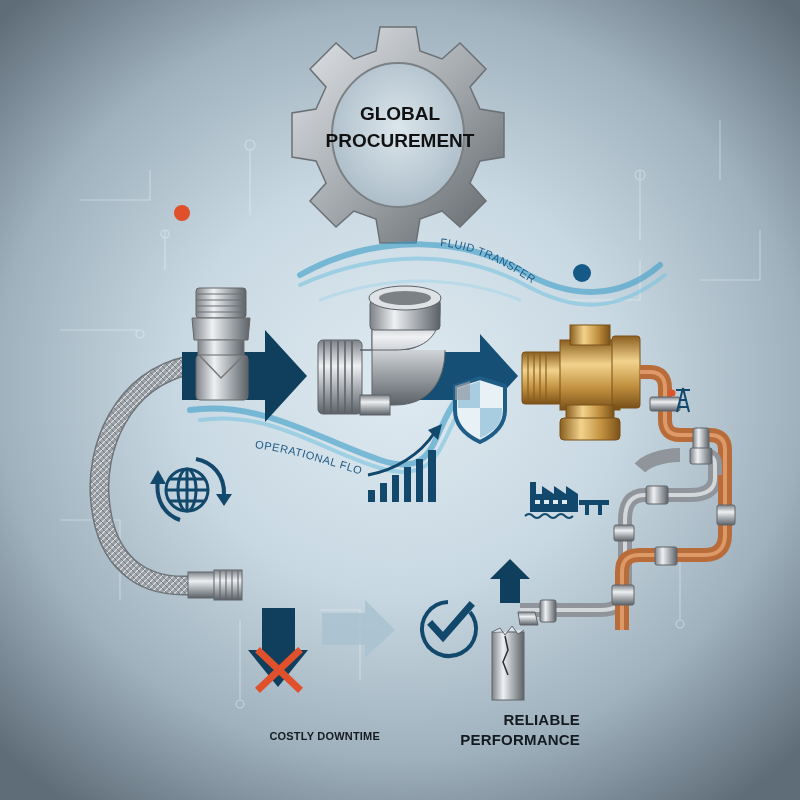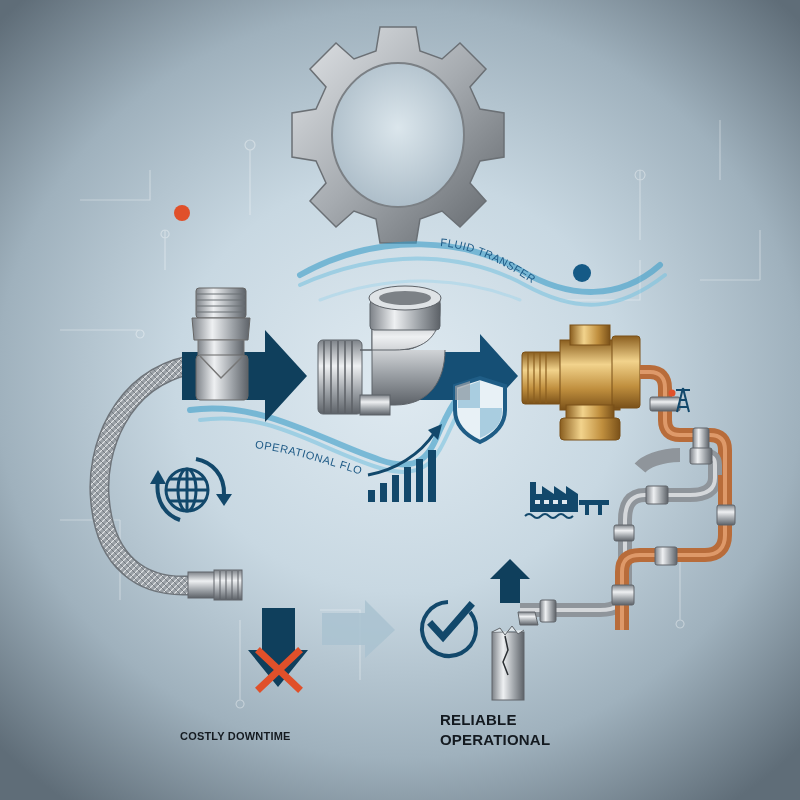--- a/index.html
+++ b/index.html
@@ -3,21 +3,21 @@
 <meta charset="utf-8">
 <style>
   html, body { margin:0; padding:0; }
   body { width:800px; height:800px; overflow:hidden; font-family:"Liberation Sans", sans-serif; }
   .canvas {
     position:relative; width:800px; height:800px; overflow:hidden;
     background: radial-gradient(ellipse 70% 65% at 50% 48%, #dfeaf1 0%, #c8d8e2 40%, #9fb1bd 72%, #5f6d78 100%);
   }
   .abs { position:absolute; }
   .label {
-    position:absolute; color:#141a20; font-weight:bold; text-align:left;
+    position:absolute; color:#141a20; font-weight:bold; text-align:right;
     font-family:"Liberation Sans", sans-serif; letter-spacing:0.2px;
   }
   .gear-text {
     position:absolute; left:300px; top:100px; width:200px; text-align:center;
     font-weight:bold; color:#111; font-size:19px; line-height:27px;
     font-family:"Liberation Sans", sans-serif;
   }
   .curve-text { font-family:"Liberation Sans", sans-serif; font-size:11px; fill:#1e5a86; letter-spacing:0.5px; }
   svg { position:absolute; left:0; top:0; }
 </style>
@@ -54,20 +54,24 @@
       <radialGradient id="gearHole" cx="0.5" cy="0.45" r="0.6">
         <stop offset="0" stop-color="#dbe6ec"></stop>
         <stop offset="1" stop-color="#a9bac6"></stop>
       </radialGradient>
     </defs>
     <g transform="translate(398 135)">
       <path fill="url(#gearG)" stroke="#6b7075" stroke-width="1.5" d="M-18,-108 L18,-108 L22,-84 L44,-76 L62,-92 L88,-66 L72,-48 L82,-26 L106,-22 L106,22 L82,26 L72,48 L88,66 L62,92 L44,76 L22,84 L18,108 L-18,108 L-22,84 L-44,76 L-62,92 L-88,66 L-72,48 L-82,26 L-106,22 L-106,-22 L-82,-26 L-72,-48 L-88,-66 L-62,-92 L-44,-76 L-22,-84 Z"></path>
       <ellipse cx="0" cy="0" rx="66" ry="72" fill="url(#gearHole)" stroke="#7b8085" stroke-width="2"></ellipse>
     </g>
   </svg>
+  <div class="gear-text">
+    <div>GLOBAL</div>
+    <div>PROCUREMENT</div>
+  </div>
 
   <div class="abs" style="left:174px;top:205px;width:16px;height:16px;border-radius:50%;background:#e0502a;"></div>
   <div class="abs" style="left:573px;top:264px;width:18px;height:18px;border-radius:50%;background:#155a86;"></div>
 
   <svg width="800" height="800">
     <g fill="none" stroke-linecap="round">
       <path d="M300 275 C380 230, 470 240, 520 270 S620 300, 660 265" stroke="#3a9cc8" stroke-width="6" stroke-opacity="0.6"></path>
       <path d="M300 285 C390 245, 470 255, 525 285 S620 310, 665 275" stroke="#7cc3e0" stroke-width="4" stroke-opacity="0.6"></path>
       <path d="M320 300 C400 270, 470 280, 520 300" stroke="#9fd4ea" stroke-width="3" stroke-opacity="0.5"></path>
       <path d="M190 410 C260 400, 320 440, 380 460 S430 430, 460 395" stroke="#3a9cc8" stroke-width="6" stroke-opacity="0.6"></path>
@@ -299,16 +303,16 @@
   <svg width="800" height="800">
     <rect x="492" y="632" width="32" height="68" fill="url(#steelH)" stroke="#60656a"></rect>
     <path d="M492 632 L500 628 L505 635 L512 626 L518 634 L524 630" fill="#dfe6ea" stroke="#60656a"></path>
     <path d="M505 636 L508 650 L503 662 L508 675" fill="none" stroke="#2a2e32" stroke-width="1.5"></path>
     <path d="M518 612 H535 L538 625 H520 Z" fill="url(#steelV)" stroke="#60656a"></path>
   </svg>
 
   <div class="label" style="left:180px;top:730px;width:200px;font-size:11px;">COSTLY DOWNTIME</div>
   <div class="label" style="left:440px;top:710px;width:140px;font-size:15px;line-height:20px;">
     <div>RELIABLE</div>
-    <div>OPERATIONAL</div>
+    <div>PERFORMANCE</div>
   </div>
 
 </div>
 
 </body></html>

